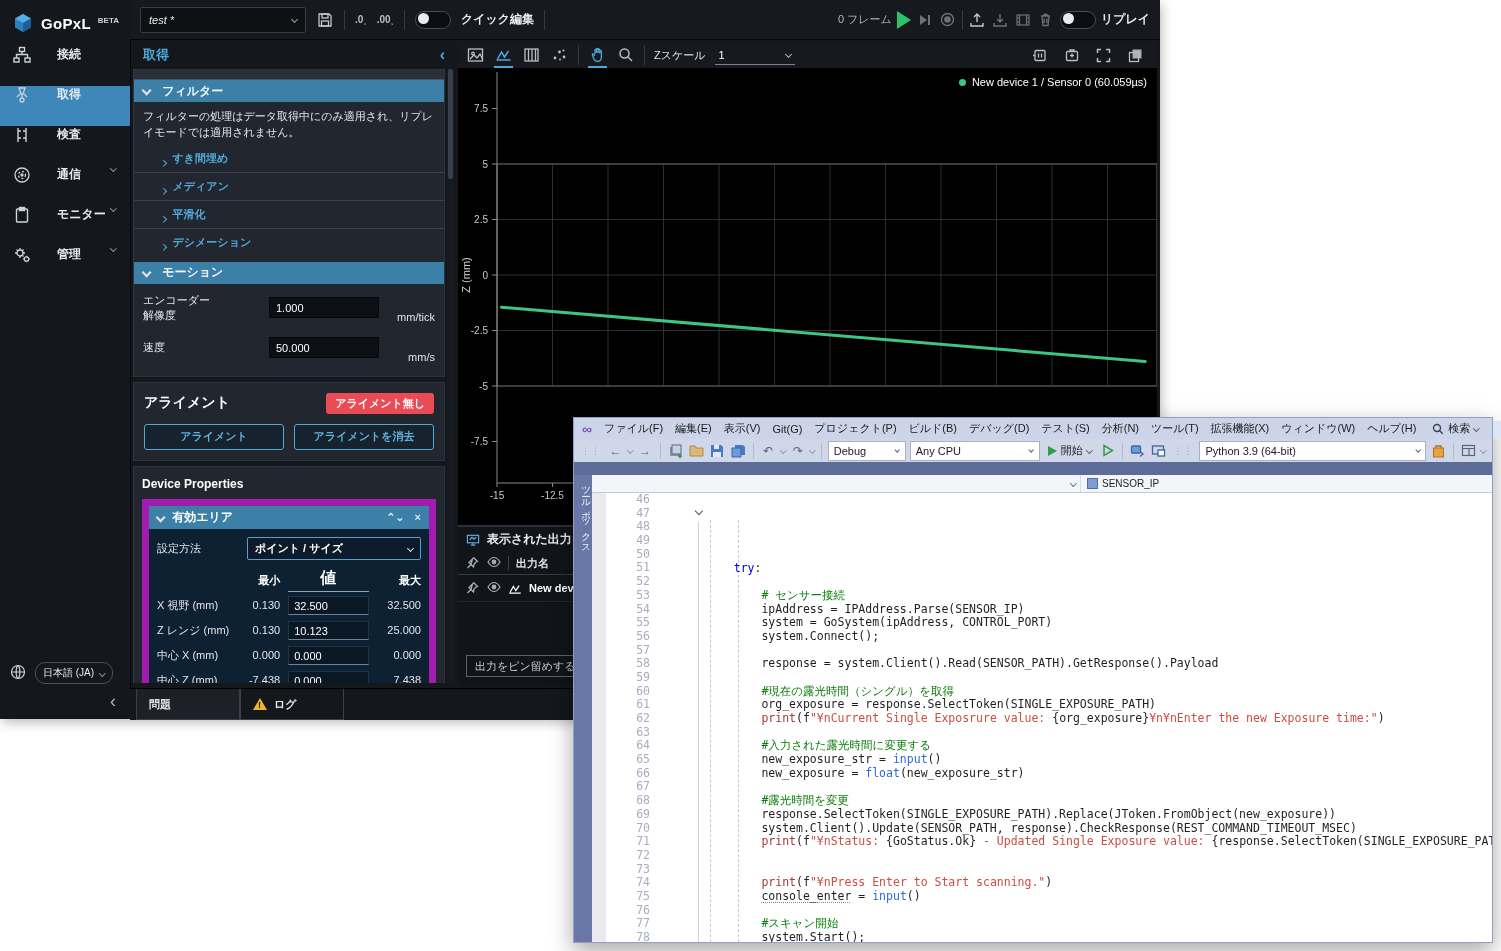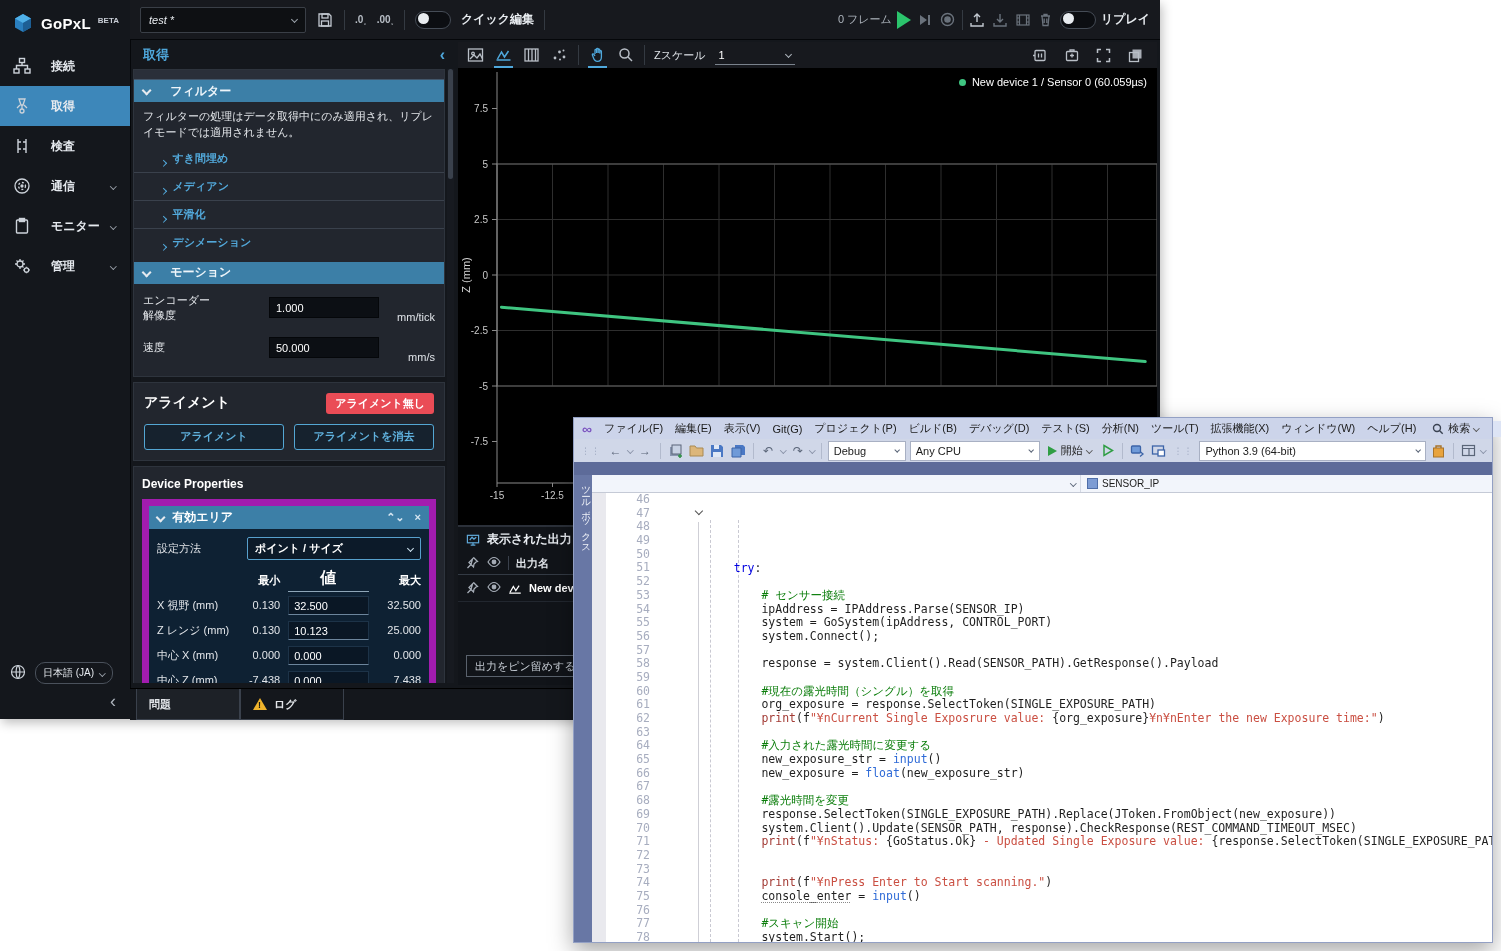--- a/index.html
+++ b/index.html
@@ -4,21 +4,21 @@
 <style>
   html,body{margin:0;padding:0;background:#fff;}
   .stage{position:relative;width:1501px;height:951px;background:#ffffff;overflow:hidden;
          font-family:"Liberation Sans",sans-serif;-webkit-font-smoothing:antialiased;}
   
   .app{position:absolute;left:0;top:0;width:1160px;height:719px;background:#14171c;box-shadow:2px 4px 10px rgba(0,0,0,.25);}
   .sidebar{position:absolute;left:0;top:0;width:130px;height:719px;background:#14171c;border-right:1px solid #05070a;}
   .brand{display:flex;align-items:center;gap:7px;height:46px;padding-left:12px;}
   .brand-name{color:#fff;font-weight:bold;font-size:15px;letter-spacing:.3px;}
   .brand-beta{color:#c9ced6;font-size:8px;font-weight:bold;margin-top:-6px;}
-  .nav-item{display:flex;align-items:center;gap:19px;height:40px;padding-left:13px;color:#e6eaef;font-size:12px;font-weight:bold;cursor:pointer;position:relative;}
+  .nav-item{display:flex;align-items:flex-start;gap:25px;height:40px;padding-left:13px;color:#e6eaef;font-size:12px;font-weight:bold;cursor:pointer;position:relative;}
   .nav-item.selected{background:#3d87ba;}
   .nav-icon{width:19px;height:19px;color:#cdd3da;display:inline-flex;}
   .nav-item .chev{position:absolute;right:14px;}
   .lang-row{position:absolute;left:10px;top:662px;display:flex;align-items:center;gap:6px;}
   .lang-select{display:flex;align-items:center;gap:6px;border:1px solid #4a515b;border-radius:10px;height:20px;padding:0 7px;color:#e6eaef;font-size:10px;}
   .side-collapse{position:absolute;right:14px;top:692px;color:#aeb5bd;font-size:18px;line-height:1;cursor:pointer;}
   
   .chev{display:inline-block;border:solid #e6eaef;border-width:0 2px 2px 0;padding:2.6px;transform:rotate(45deg);}
   .chev.right{transform:rotate(-45deg);}
   .chev.xs{padding:1.8px;border-width:0 1.5px 1.5px 0;}
@@ -37,21 +37,21 @@
   .tb-label{color:#e8ecf0;font-size:12px;font-weight:bold;white-space:nowrap;}
   .tb-right{margin-left:auto;display:flex;align-items:center;gap:5px;}
   .frames{color:#aeb5bd;font-size:11px;white-space:nowrap;}
   .play-tri{width:0;height:0;border-left:14px solid #2bc46c;border-top:9px solid transparent;border-bottom:9px solid transparent;cursor:pointer;}
   
   .acq{position:absolute;left:133px;top:42px;width:322px;height:641px;background:#14171c;overflow:hidden;}
   .acq-header{height:25px;display:flex;align-items:center;padding:0 10px;color:#4fa8dc;font-size:13px;font-weight:bold;}
   .acq-header .collapse{margin-left:auto;font-size:16px;cursor:pointer;}
   .acq-scroll{position:absolute;left:0;top:27px;right:10px;bottom:0;}
   .blk{background:#22262e;border:1px solid #2e343d;margin-bottom:5px;}
-  .sec-head{height:22px;background:#3c7fa7;display:flex;align-items:center;gap:20px;padding:0 9px;color:#eef5fa;font-size:12px;font-weight:bold;cursor:pointer;}
+  .sec-head{height:22px;background:#3c7fa7;display:flex;align-items:center;gap:12px;padding:0 9px;color:#eef5fa;font-size:12px;font-weight:bold;cursor:pointer;}
   .sec-desc{padding:7px 9px 4px;color:#e3e6ea;font-size:11px;line-height:1.45;}
   .filter-link{display:flex;align-items:flex-end;gap:7px;padding:6px 27px;color:#52a8da;font-size:11px;font-weight:bold;cursor:pointer;}
   .filter-link + .filter-link{border-top:1px solid #3a414c;}
   .filter-links{margin:0 0 6px;}
   .form-row{display:flex;align-items:center;padding:5px 9px;gap:8px;}
   .form-label{flex:1;color:#e3e6ea;font-size:11px;}
   .text-input{width:96px;height:19px;background:#0c0f14;border:1px solid #05070a;color:#fff;font-size:11px;padding:0 6px;font-family:"Liberation Sans",sans-serif;margin-left:43px;}
   .unit{width:48px;text-align:right;color:#dfe3e8;font-size:11px;margin-top:18px;}
   .align-blk{background:#22262e;border:1px solid #2e343d;margin-bottom:5px;padding:10px;}
   .align-title-row{display:flex;align-items:center;}

